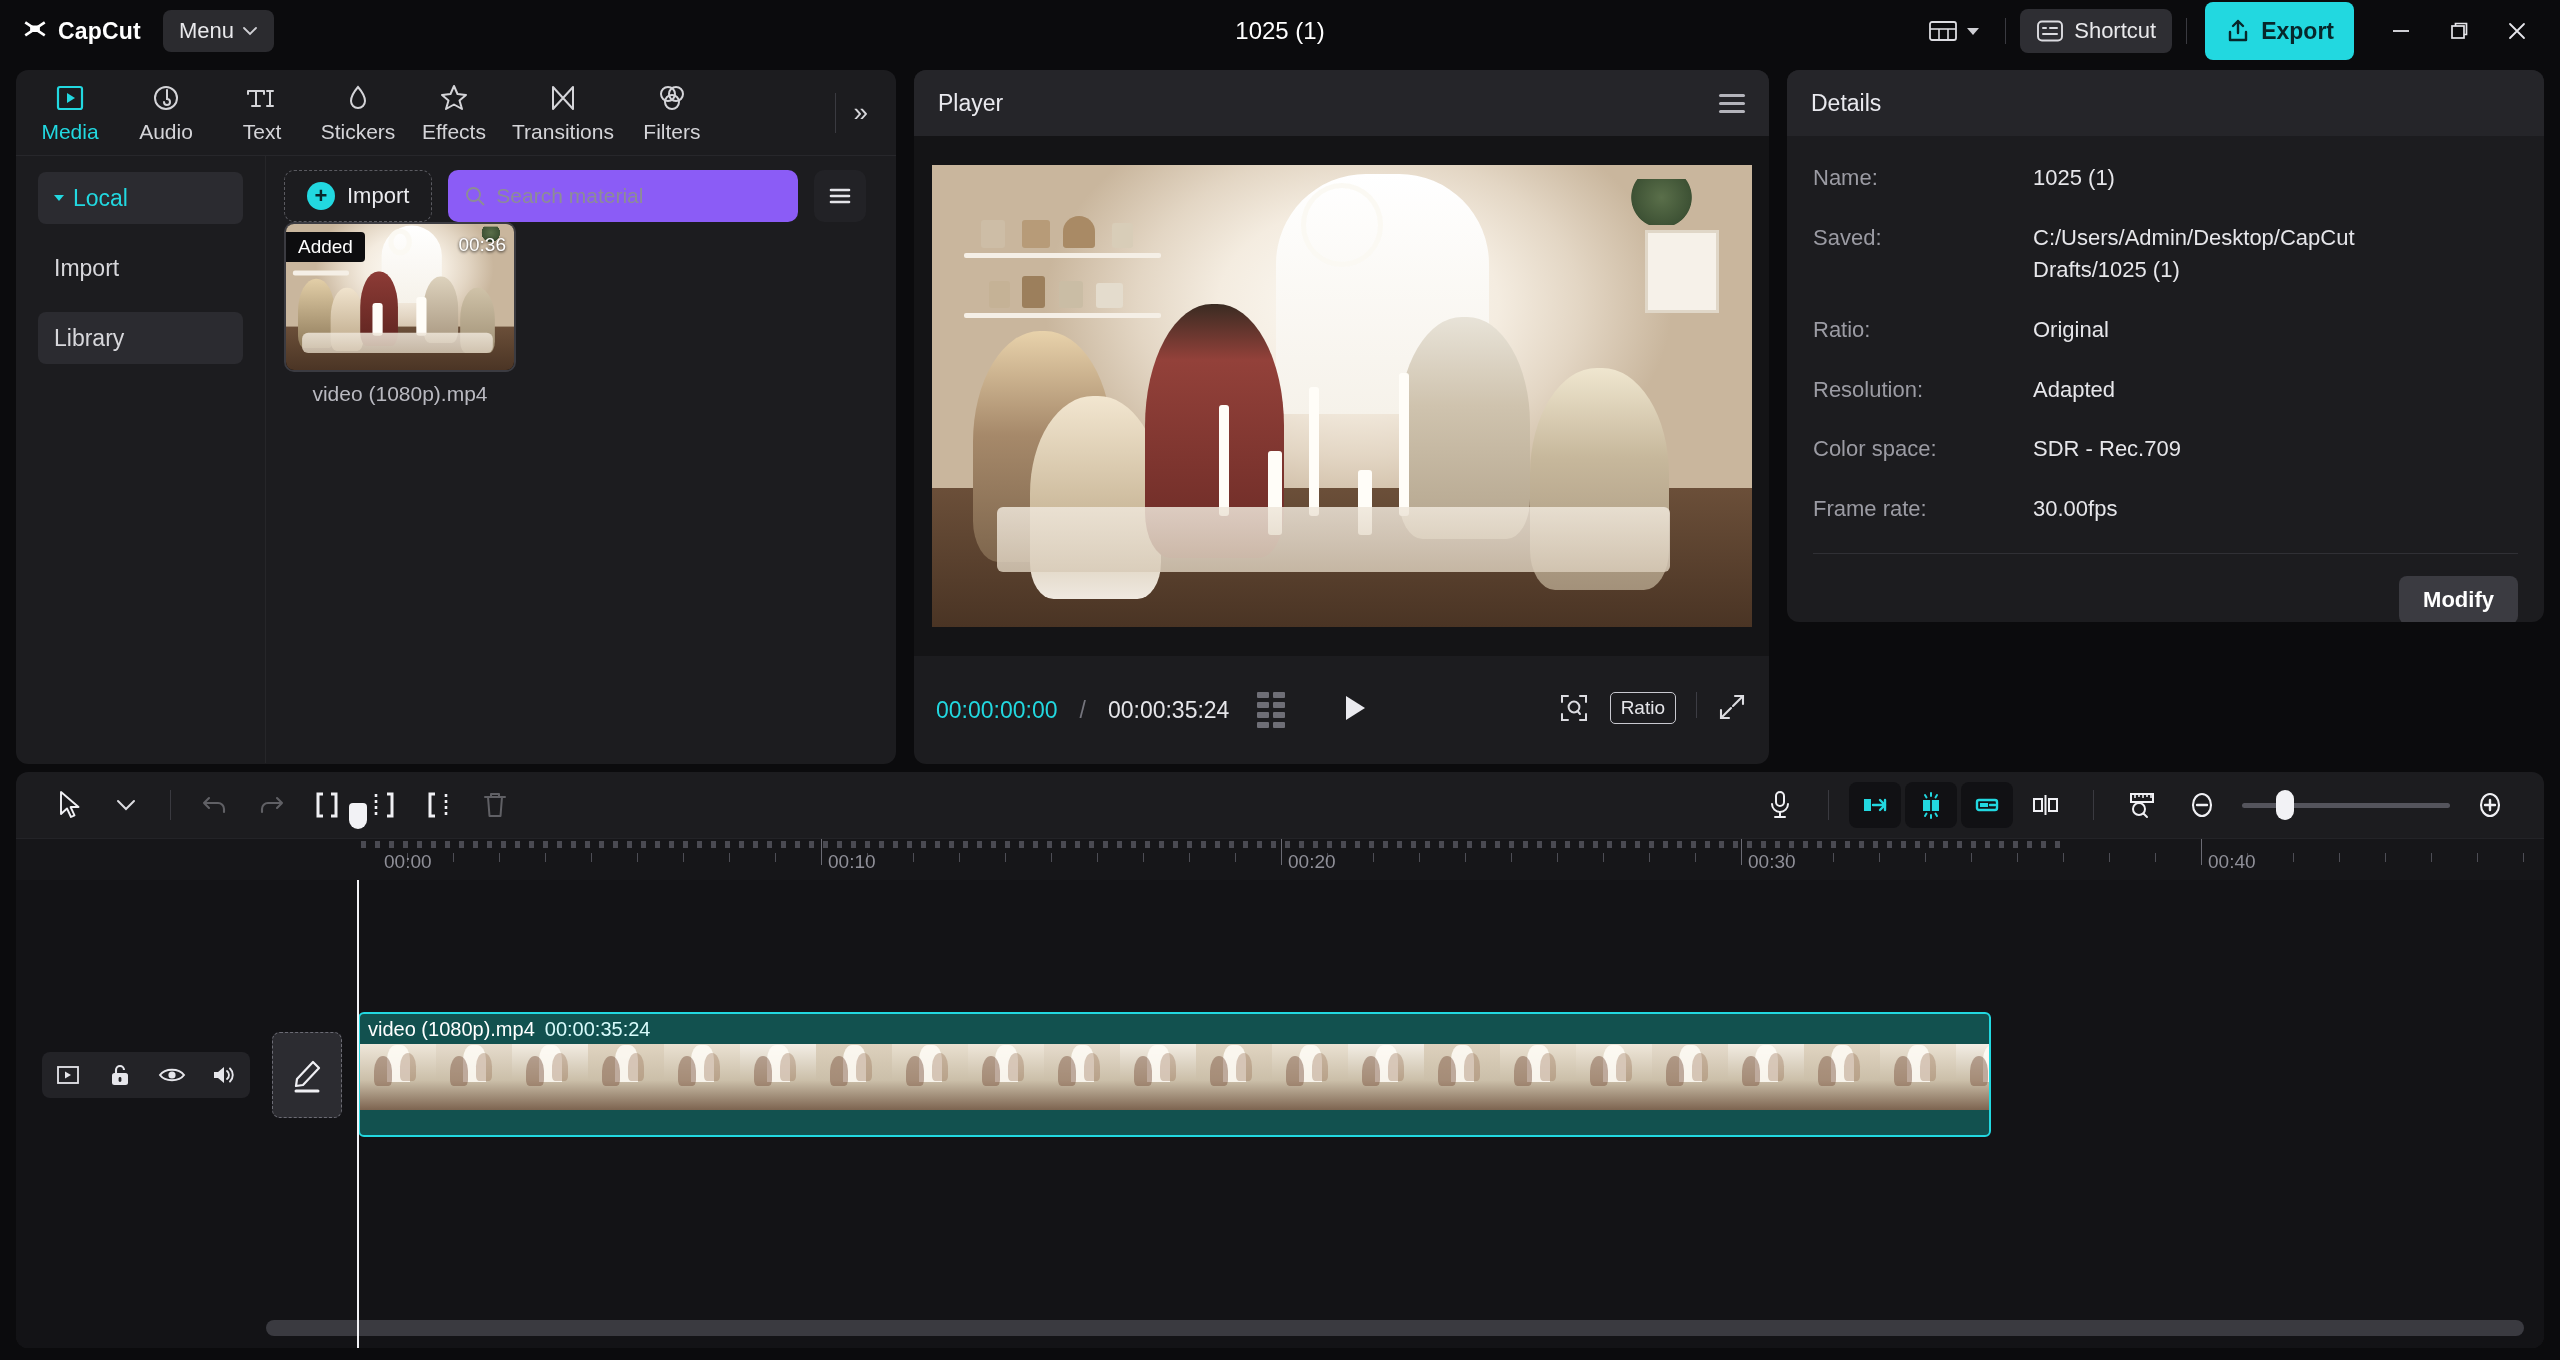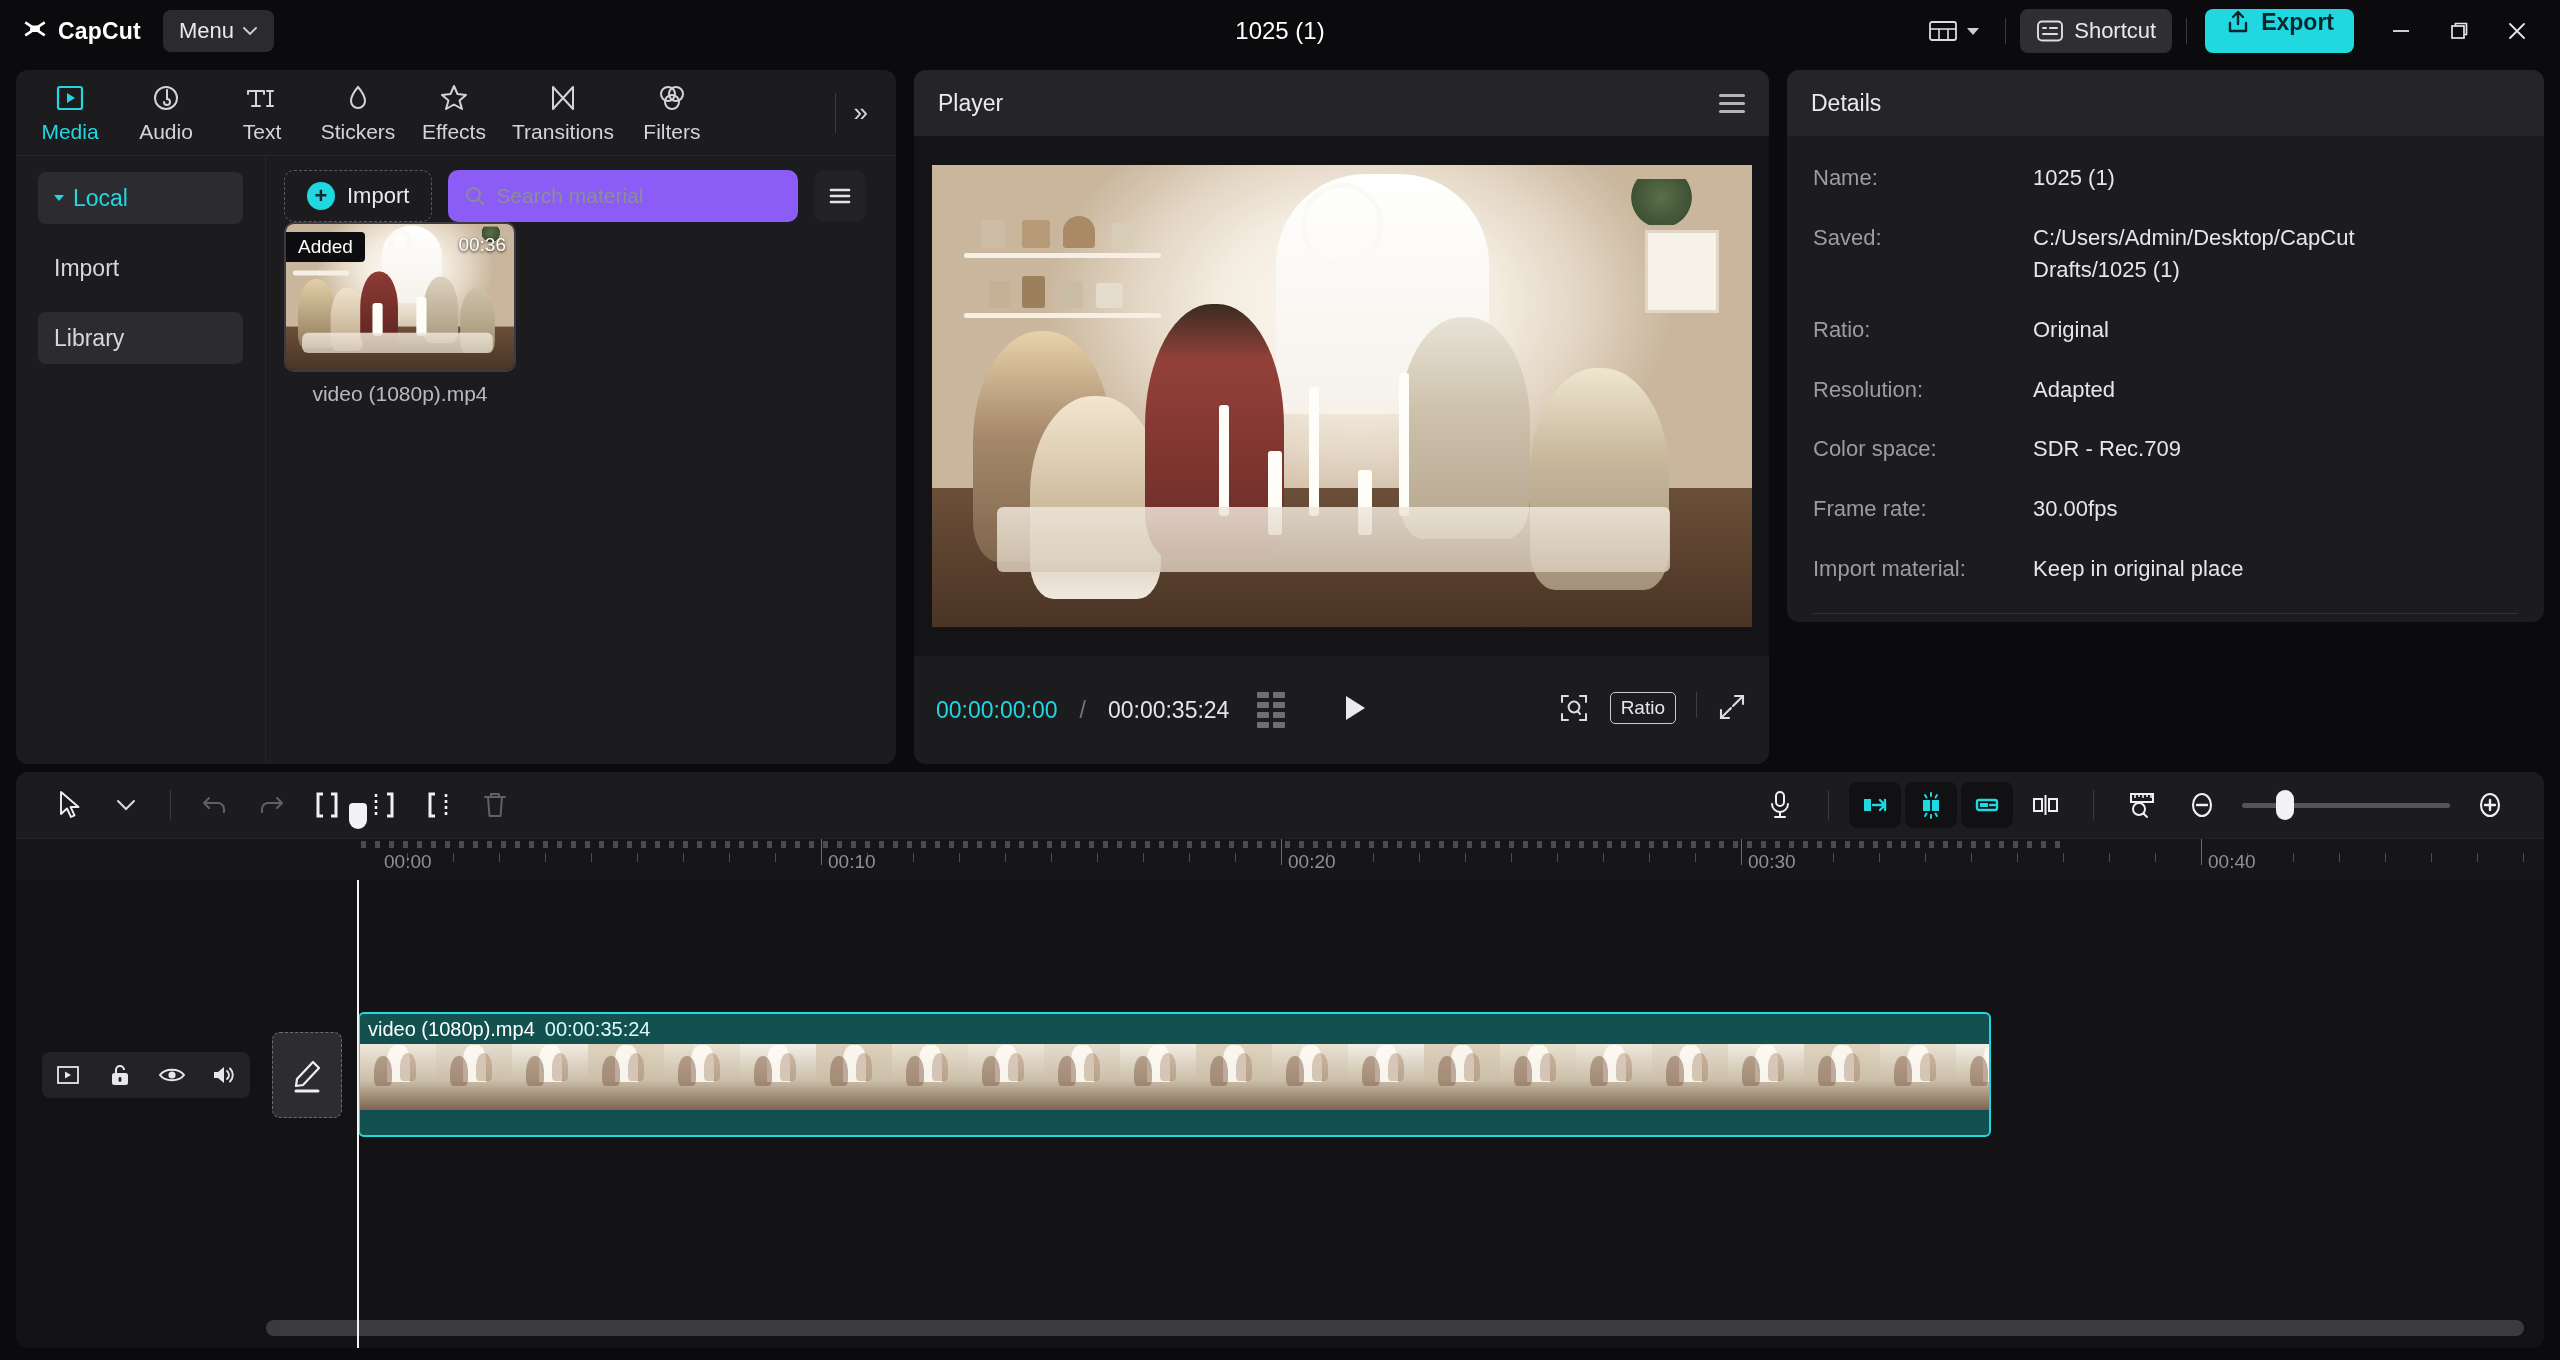--- a/index.html
+++ b/index.html
@@ -34,21 +34,21 @@
   .title-right {
     margin-left: auto; display: flex; align-items: center; gap: 0; padding-right: 14px;
   }
   .layout-btn { display:flex; align-items:center; gap:9px; padding: 6px 12px; cursor:pointer; }
   .tb-sep { width:1px; height:26px; background:#3a3a40; margin: 0 14px; }
   .shortcut-btn {
     display:flex; align-items:center; gap:10px; height:44px; padding: 0 16px;
     background:#2e2e33; border-radius:8px; color:#e9e9ec; font-size:22px; cursor:pointer;
   }
   .export-btn {
-    display:flex; align-items:flex-start; gap:10px; height:44px; padding: 0 20px;
+    display:flex; align-items:center; gap:10px; height:58px; padding: 0 20px;
     background:#22d8e0; border-radius:8px; color:#07272b; font-size:23px; font-weight:600;
     cursor:pointer; margin-left: 4px;
   }
   .win-btns { display:flex; align-items:center; gap: 0; margin-left: 18px; }
   .win-btn { width:58px; height:46px; display:flex; align-items:center; justify-content:center; cursor:pointer; }
 
   
   .panels { position:absolute; top:62px; left:0; width:2560px; height:700px; }
 
   .panel { background:#1c1c1f; border-radius: 12px; position:absolute; }
@@ -558,24 +558,20 @@
           <span class="dkey">Resolution:</span>
           <span class="dval">Adapted</span>
         </div>
         <div class="drow">
           <span class="dkey">Color space:</span>
           <span class="dval">SDR - Rec.709</span>
         </div>
         <div class="drow">
           <span class="dkey">Frame rate:</span>
           <span class="dval">30.00fps</span>
-        </div>
-        <div class="drow">
-          <span class="dkey">Import material:</span>
-          <span class="dval">Keep in original place</span>
         </div>
       </div>
       <div class="dsep"></div>
       <div class="details-foot">
         <div class="modify-btn">Modify</div>
       </div>
     </div>
   </div>
 
   <div class="timeline">

